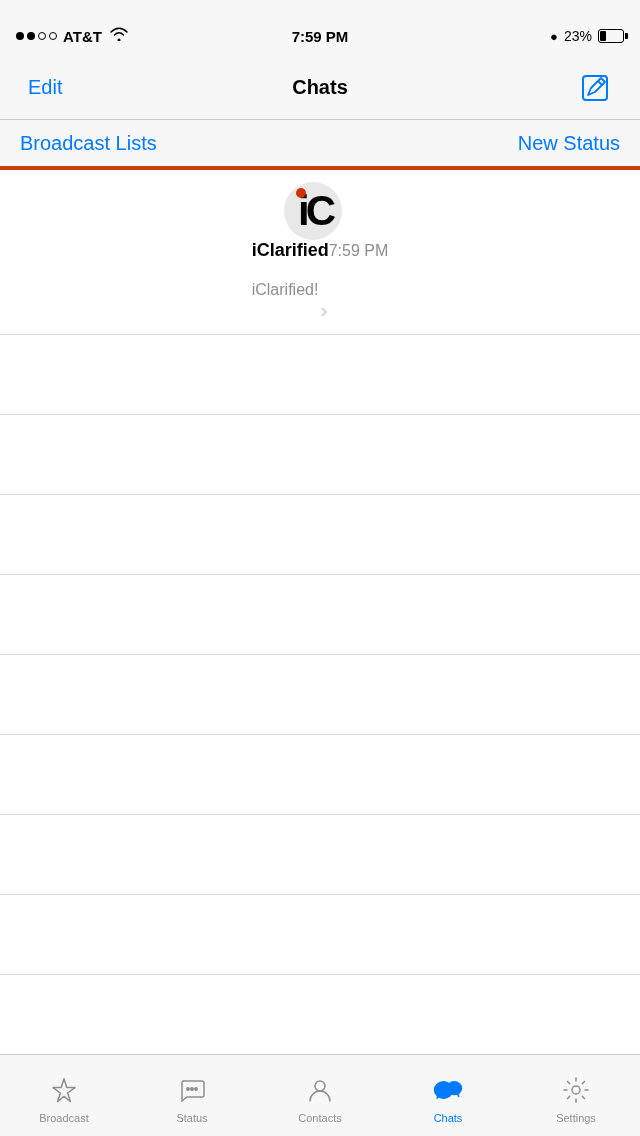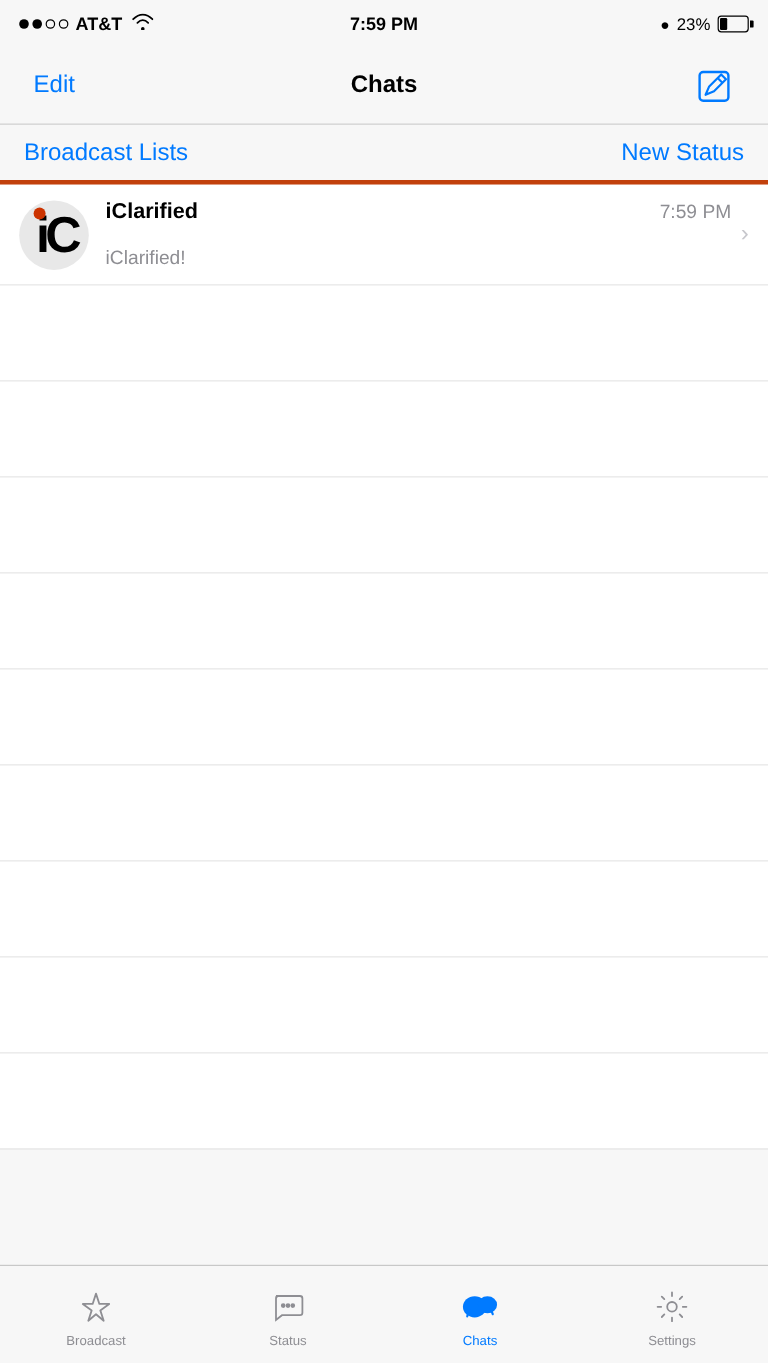--- a/index.html
+++ b/index.html
@@ -14,20 +14,21 @@
     }
 
     
     .status-bar {
       height: 40px;
       background: #f7f7f7;
       display: flex;
       align-items: center;
       justify-content: space-between;
       padding: 0 16px;
+      margin-top: 16px;
     }
     .status-bar-left {
       display: flex;
       align-items: center;
       gap: 6px;
       font-size: 15px;
       font-weight: 600;
       color: #000;
     }
     .signal-dots {
@@ -127,20 +128,21 @@
       flex: 1;
     }
     .chat-item {
       display: flex;
       align-items: center;
       padding: 12px 16px;
       border-bottom: 1px solid #e0e0e0;
       cursor: pointer;
       background: #fff;
       min-height: 80px;
+      flex-direction: column;
     }
     .avatar {
       width: 58px; height: 58px;
       border-radius: 50%;
       background: #e8e8e8;
       display: flex; align-items: center; justify-content: center;
       margin-right: 14px;
       flex-shrink: 0;
       overflow: hidden;
       position: relative;
@@ -327,20 +329,29 @@
       <svg viewBox="0 0 28 28">
         <path d="M4 5h20a2 2 0 0 1 2 2v12a2 2 0 0 1-2 2H9l-5 4V7a2 2 0 0 1 2-2z" stroke="#8e8e93" stroke-width="1.5" fill="none"></path>
         <circle cx="10" cy="13" r="1.2" fill="#8e8e93"></circle>
         <circle cx="14" cy="13" r="1.2" fill="#8e8e93"></circle>
         <circle cx="18" cy="13" r="1.2" fill="#8e8e93"></circle>
       </svg>
     </div>
     <span class="tab-label">Status</span>
   </div>
 
+  <div class="tab-item">
+    <div class="contact-icon">
+      <svg viewBox="0 0 28 28">
+        <circle cx="14" cy="10" r="5" stroke="#8e8e93" stroke-width="1.5" fill="none"></circle>
+        <path d="M4 25c0-5.5 4.5-10 10-10s10 4.5 10 10" stroke="#8e8e93" stroke-width="1.5" fill="none" stroke-linecap="round"></path>
+      </svg>
+    </div>
+    <span class="tab-label">Contacts</span>
+  </div>
 
   <div class="tab-item">
     <div class="chats-icon">
       <svg viewBox="0 0 36 28">
         <ellipse cx="13" cy="14" rx="11" ry="10" fill="#007aff"></ellipse>
         <path d="M6 23l2-6" stroke="#007aff" stroke-width="2" stroke-linecap="round"></path>
         <ellipse cx="25" cy="12" rx="9" ry="8" fill="#007aff"></ellipse>
         <path d="M30 21l-2-5" stroke="#007aff" stroke-width="2" stroke-linecap="round"></path>
       </svg>
     </div>

